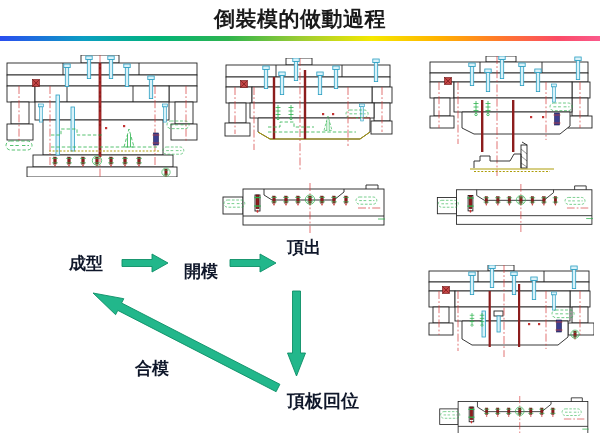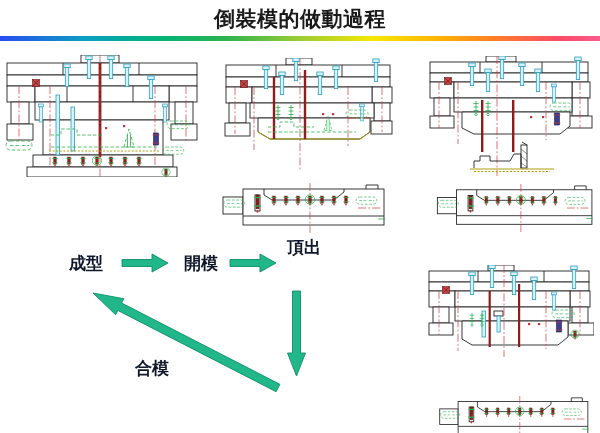--- a/index.html
+++ b/index.html
@@ -292,17 +292,18 @@
   </svg>
 
   <svg class="abs" style="left:0;top:0;pointer-events:none" width="600" height="433" viewBox="0 0 600 433">
     <path class="arw" d="M122,259.5 H152 V254 L168,263 L152,272 V266.5 H122 Z"></path>
     <path class="arw" d="M230,259.5 H260 V254 L276,263 L260,272 V266.5 H230 Z"></path>
     <path class="arw" d="M292.5,291 V353 H287.5 L296.5,376 L305.5,353 H300.5 V291 Z"></path>
     <polygon class="arw" points="93,293 123.8,298.7 121.6,303.0 279.9,384.3 276.1,391.7 117.8,310.4 115.6,314.7"></polygon>
   </svg>
 
   <div class="flabel" style="left:69px;top:252px">成型</div>
-  <div class="flabel" style="left:184px;top:252px">開模</div>
+  <div class="flabel" style="left:184px;top:260px">開模</div>
   <div class="flabel" style="left:287px;top:236px">頂出</div>
   <div class="flabel" style="left:135px;top:357px">合模</div>
+  <div class="flabel big" style="left:287px;top:389px">頂板回位</div>
 
 </div>
 
 </body></html>

